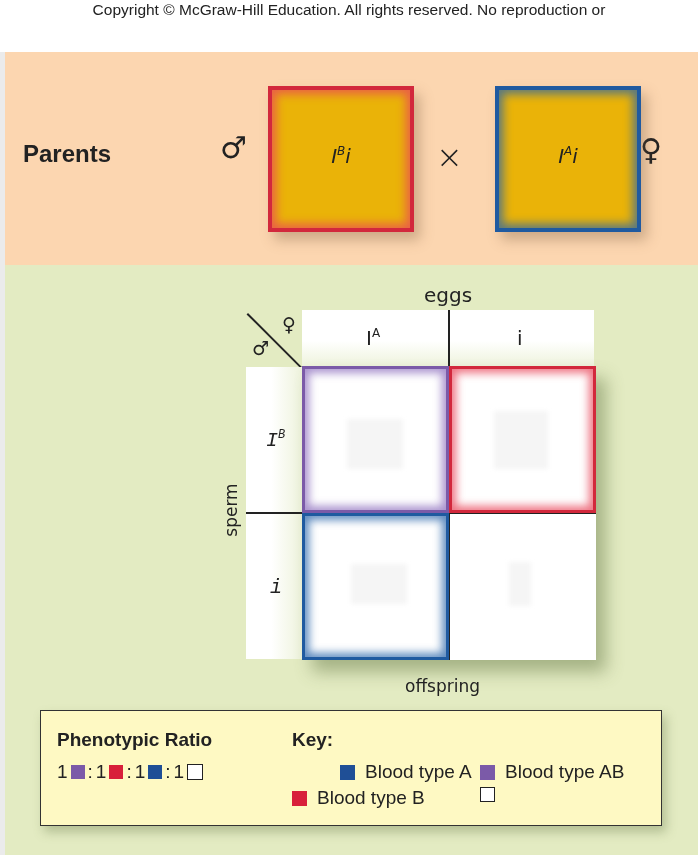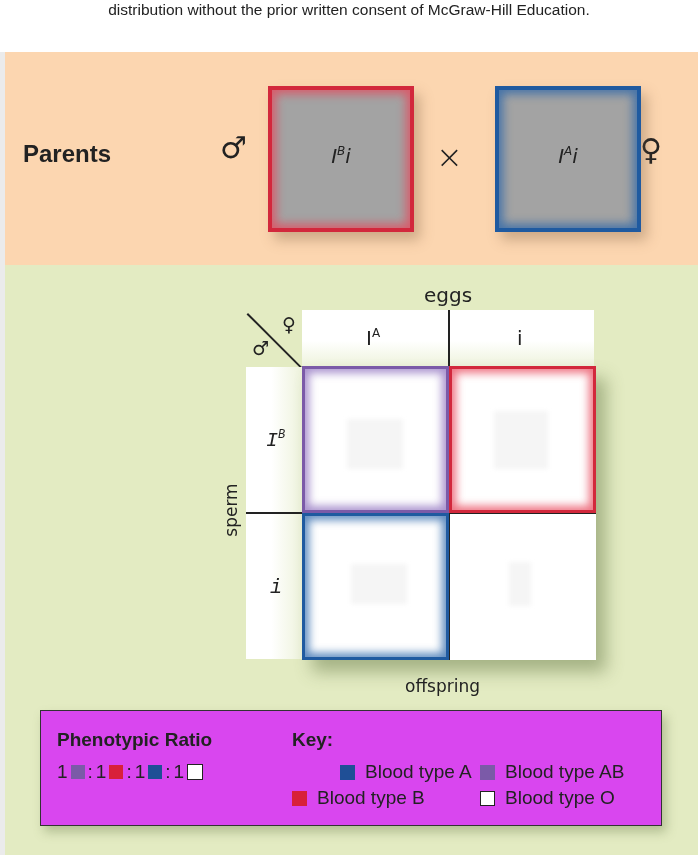--- a/index.html
+++ b/index.html
@@ -6,21 +6,21 @@
   body { width:698px; height:855px; position:relative; background:#ffffff; font-family:"Liberation Sans", sans-serif; overflow:hidden; }
   .copyright { position:absolute; left:0; top:0; width:698px; text-align:center; font-size:15.5px; line-height:19px; color:#222; }
   .left-strip { position:absolute; left:0; top:52px; width:5px; height:803px; background:#ebebeb; }
   .parents-band { position:absolute; left:5px; top:52px; width:693px; height:213px; background:#fcd6b0; }
   .offspring-band { position:absolute; left:5px; top:265px; width:693px; height:590px; background:#e3ebc2; }
   .parents-label { position:absolute; left:23px; top:140px; font-weight:bold; font-size:24px; color:#222; }
   .sym { position:absolute; color:#222; font-family:"DejaVu Sans", sans-serif; }
   .male-sym { left:220px; top:130px; font-size:30px; }
   .female-sym { left:640px; top:132px; font-size:30px; }
   .cross-sym { left:436px; top:138px; font-size:32px; font-family:"DejaVu Sans", sans-serif; font-weight:200; }
-  .parent-box { position:absolute; top:86px; width:146px; height:146px; box-sizing:border-box; background:#a3a3a3; box-shadow: 6px 8px 12px rgba(120,90,60,0.35); }
+  .parent-box { position:absolute; top:86px; width:146px; height:146px; box-sizing:border-box; background:#eab308; box-shadow: 6px 8px 12px rgba(120,90,60,0.35); }
   .parent-box.red { left:268px; border:4px solid #d2283c; box-shadow: inset 0 0 10px 4px rgba(232,70,90,0.75), 6px 8px 12px rgba(120,90,60,0.35); }
   .parent-box.blue { left:495px; border:4px solid #1f5aa0; box-shadow: inset 0 0 10px 4px rgba(40,100,170,0.75), 6px 8px 12px rgba(120,90,60,0.35); }
   .geno { position:absolute; width:100%; top:54px; text-align:center; font-style:italic; font-size:20px; color:#222; font-family:"DejaVu Sans", sans-serif; }
   .geno sup { font-size:12px; }
   .eggs-label { position:absolute; left:424px; top:283px; font-size:20px; color:#222; font-family:"DejaVu Sans", sans-serif; }
   .offspring-label { position:absolute; left:405px; top:676px; font-size:17px; color:#222; font-family:"DejaVu Sans", sans-serif; }
   .sperm-label { position:absolute; left:204px; top:500px; font-size:17px; color:#222; transform:rotate(-90deg); transform-origin:center; font-family:"DejaVu Sans", sans-serif; }
   .egg-header { position:absolute; left:302px; top:310px; width:292px; height:56px; background:linear-gradient(to bottom, #ffffff 55%, #eef3dc 100%); }
   .egg-divider { position:absolute; left:448px; top:310px; width:1.5px; height:56px; background:#222; }
   .egg-h { position:absolute; top:326px; font-size:20px; color:#222; font-family:"DejaVu Sans", sans-serif; }
@@ -32,32 +32,32 @@
   .diag-line { position:absolute; left:248px; top:313px; width:78px; height:1.5px; background:#222; transform-origin:0 0; transform:rotate(45deg); }
   .corner-female { position:absolute; left:282px; top:313px; font-size:19px; font-family:"DejaVu Sans", sans-serif; color:#222; }
   .corner-male { position:absolute; left:252px; top:337px; font-size:19px; font-family:"DejaVu Sans", sans-serif; color:#222; }
   .grid { position:absolute; left:302px; top:366px; width:294px; height:294px; box-shadow: 10px 12px 16px rgba(90,110,60,0.45); background:#fff; }
   .cell { position:absolute; width:147px; height:147px; box-sizing:border-box; background:#fff; }
   .cell .blur { position:absolute; background:#f5f5f5; filter:blur(2px); }
   .cell.purple { border:3px solid #7b5aa8; box-shadow: inset 0 0 8px 4px rgba(140,110,190,0.75); }
   .cell.red { border:3px solid #d2283c; box-shadow: inset 0 0 8px 4px rgba(232,70,90,0.75); }
   .cell.blue { border:3px solid #1f5aa0; box-shadow: inset 0 0 8px 4px rgba(40,100,170,0.75); }
   .cell.white { border-left:1.5px solid #222; border-top:1.5px solid #222; }
-  .legend { position:absolute; left:40px; top:710px; width:622px; height:116px; box-sizing:border-box; background:#d946ef; border:1.5px solid #333; box-shadow: 4px 6px 10px rgba(90,110,60,0.35); }
+  .legend { position:absolute; left:40px; top:710px; width:622px; height:116px; box-sizing:border-box; background:#fef9c3; border:1.5px solid #333; box-shadow: 4px 6px 10px rgba(90,110,60,0.35); }
   .legend-title { position:absolute; font-weight:bold; font-size:19px; color:#222; }
   .ratio { position:absolute; left:16px; top:50px; font-size:19px; color:#222; display:flex; align-items:center; gap:3px; }
   .sw { display:inline-block; width:14px; height:14px; box-sizing:border-box; }
   .key-item { position:absolute; font-size:19px; color:#222; display:flex; align-items:center; gap:10px; }
   .key-item .sw { width:15px; height:15px; }
 </style>
 </head>
 <body>
 
 <div class="copyright">
-  <div>distribution without the prior written consent of McGraw-Hill Education.</div>
+  <div>Copyright © McGraw-Hill Education. All rights reserved. No reproduction or</div>
 </div>
 
 <div class="left-strip"></div>
 
 <div class="parents-band"></div>
 <div class="offspring-band"></div>
 
 <div class="parents-label">Parents</div>
 <div class="sym male-sym">♂</div>
 <div class="sym female-sym">♀</div>
@@ -129,15 +129,14 @@
   <div class="key-item" style="left:439px; top:50px;">
     <span class="sw" style="background:#7b5aa8;"></span>
     <span>Blood type AB</span>
   </div>
   <div class="key-item" style="left:251px; top:76px;">
     <span class="sw" style="background:#d8203a;"></span>
     <span>Blood type B</span>
   </div>
   <div class="key-item" style="left:439px; top:76px;">
     <span class="sw" style="background:#fff;border:1.5px solid #222;"></span>
-    <span>Blood type O</span>
   </div>
 </div>
 
 </body></html>

